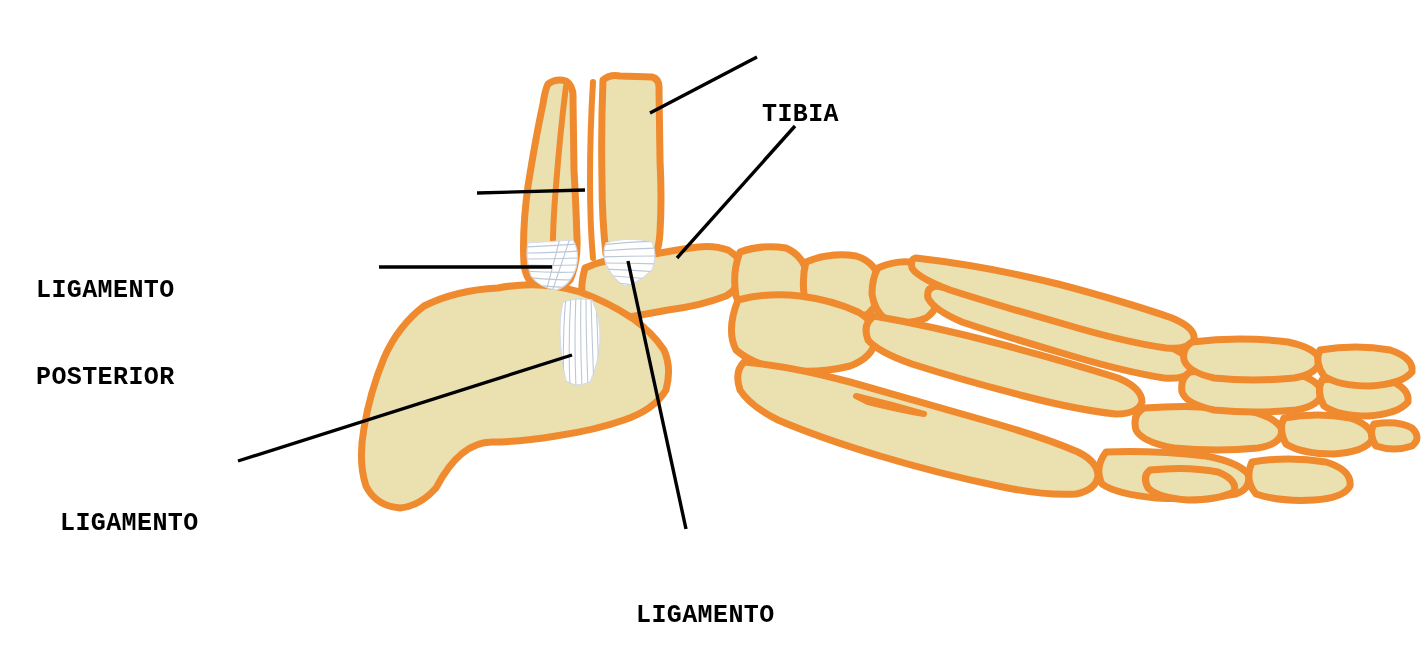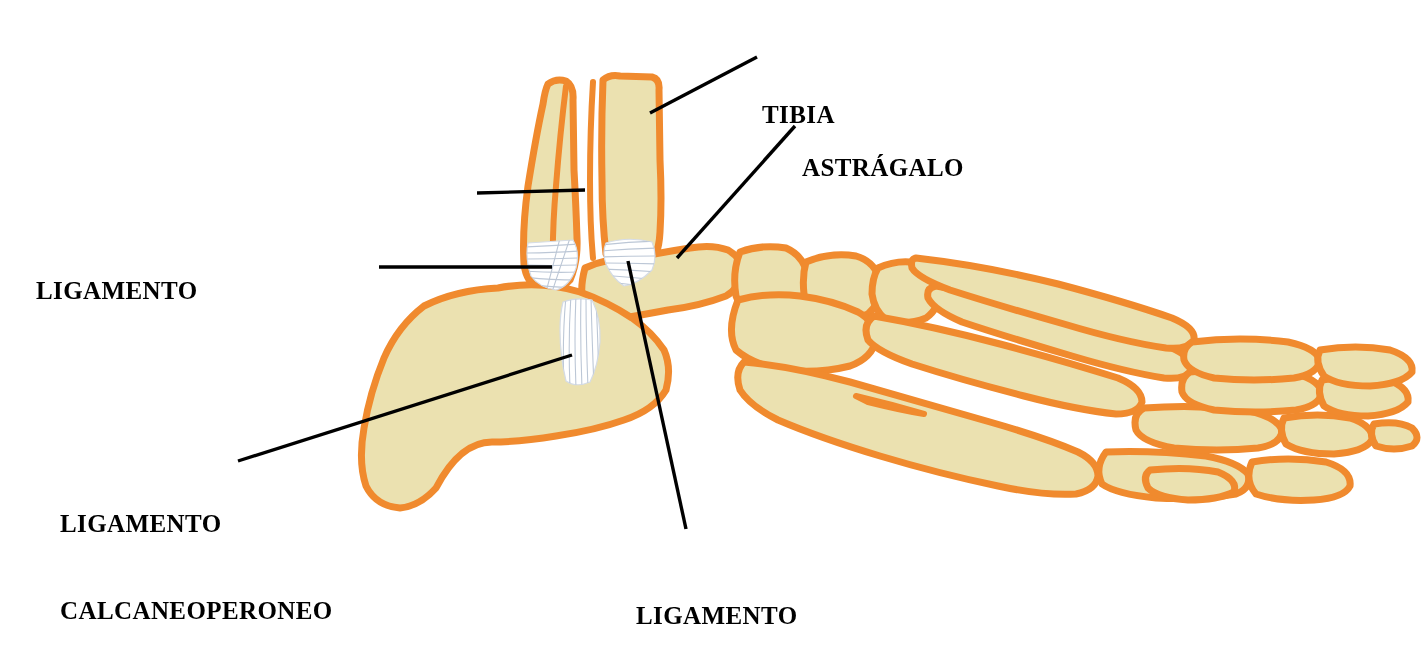--- a/index.html
+++ b/index.html
@@ -23,21 +23,21 @@
   #anatomy-svg {
     position: absolute;
     left: 0;
     top: 0;
     width: 1428px;
     height: 658px;
     display: block;
   }
   .callout-label {
     position: absolute;
-    font-family: Liberation Serif, serif;
+    font-family: Liberation Mono, monospace;
     font-weight: bold;
     font-size: 25px;
     line-height: 29px;
     letter-spacing: 0.4px;
     color: #000000;
     white-space: pre;
     margin: 0;
     padding: 0;
     user-select: none;
   }
@@ -391,32 +391,29 @@
       <line class="leader" x1="379" y1="267" x2="552" y2="267"></line>
       <line class="leader" x1="238" y1="461" x2="572" y2="355"></line>
       <line class="leader" x1="628" y1="261" x2="686" y2="529"></line>
     </g>
   </svg>
 
   <div class="callout-label" id="label-tibia">
     <span>TIBIA</span>
   </div>
 
-  <div class="callout-label" id="label-astragalo">
-    <span>ASTRÁGALO</span>
-  </div>
 
 
   <div class="callout-label" id="label-ltp">
     <span>LIGAMENTO</span>
+    <span>POSTERIOR</span>
   </div>
 
   <div class="callout-label" id="label-lcp">
     <span>LIGAMENTO</span>
-    <span>CALCANEOPERONEO</span>
   </div>
 
   <div class="callout-label" id="label-lta">
     <span>LIGAMENTO</span>
     
     
   </div>
 
 </div>
 

